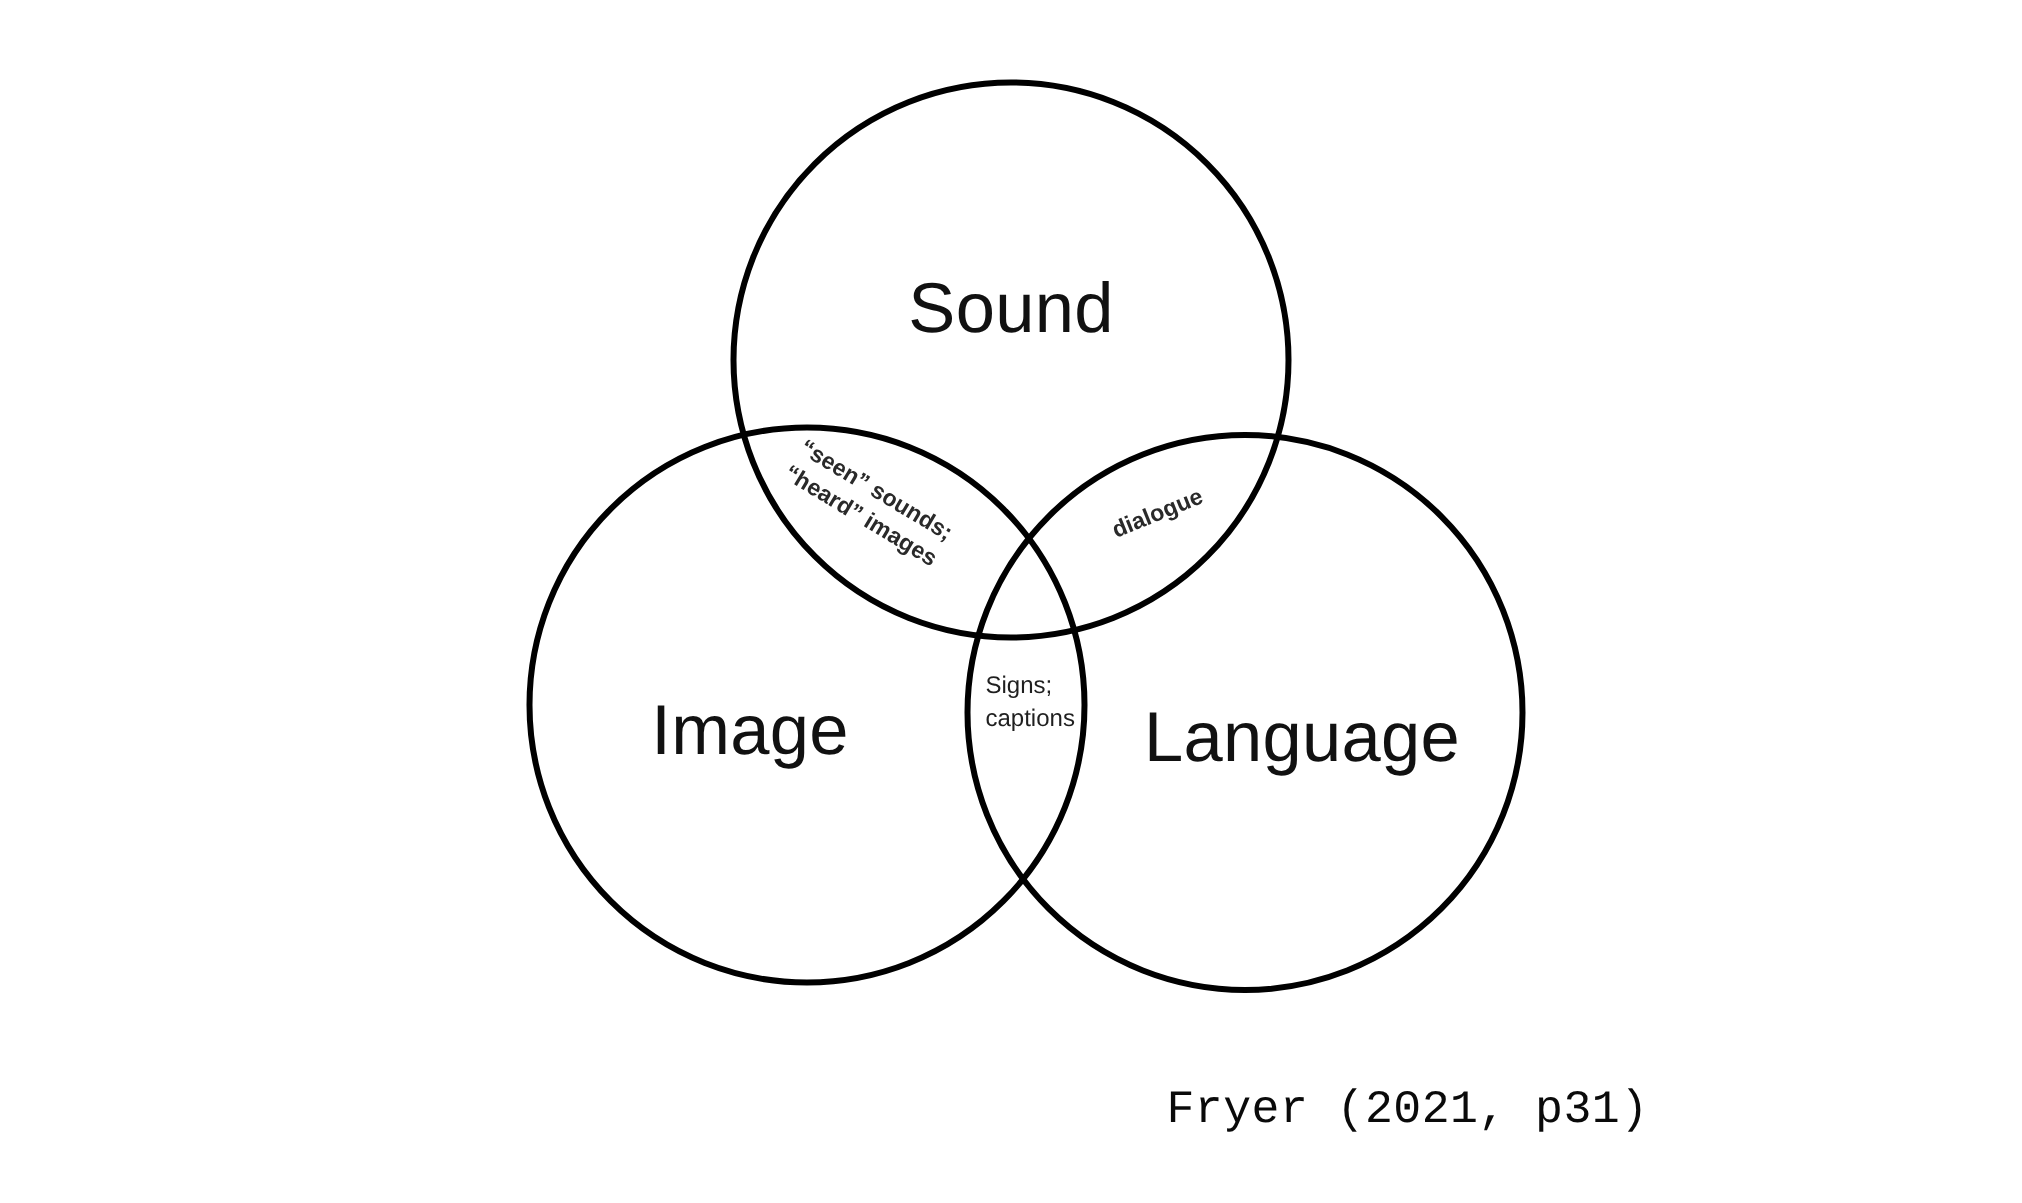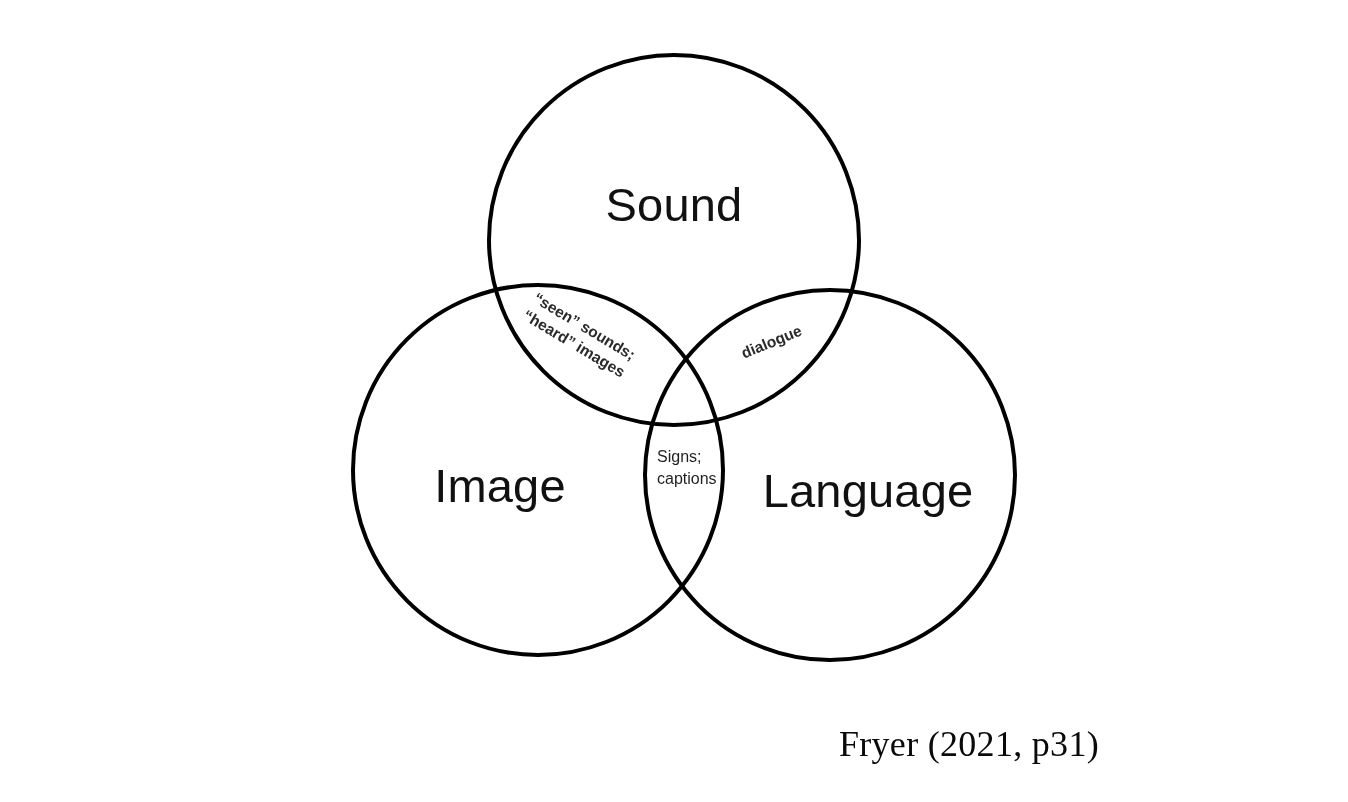--- a/index.html
+++ b/index.html
@@ -56,22 +56,22 @@
   .center-label {
     font-family: "Liberation Sans", sans-serif;
     font-size: 16px;
     fill: #1f1f1f;
     text-anchor: start;
   }
   .citation {
     position: absolute;
     right: 249px;
     top: 723px;
-    font-family: Liberation Serif, serif;
-    font-size: 36px;
+    font-family: Liberation Mono, monospace;
+    font-size: 31px;
     color: #0a0a0a;
     white-space: nowrap;
     letter-spacing: 0.3px;
   }
 </style>
 </head>
 <body>
 
 <div id="stage">
 

